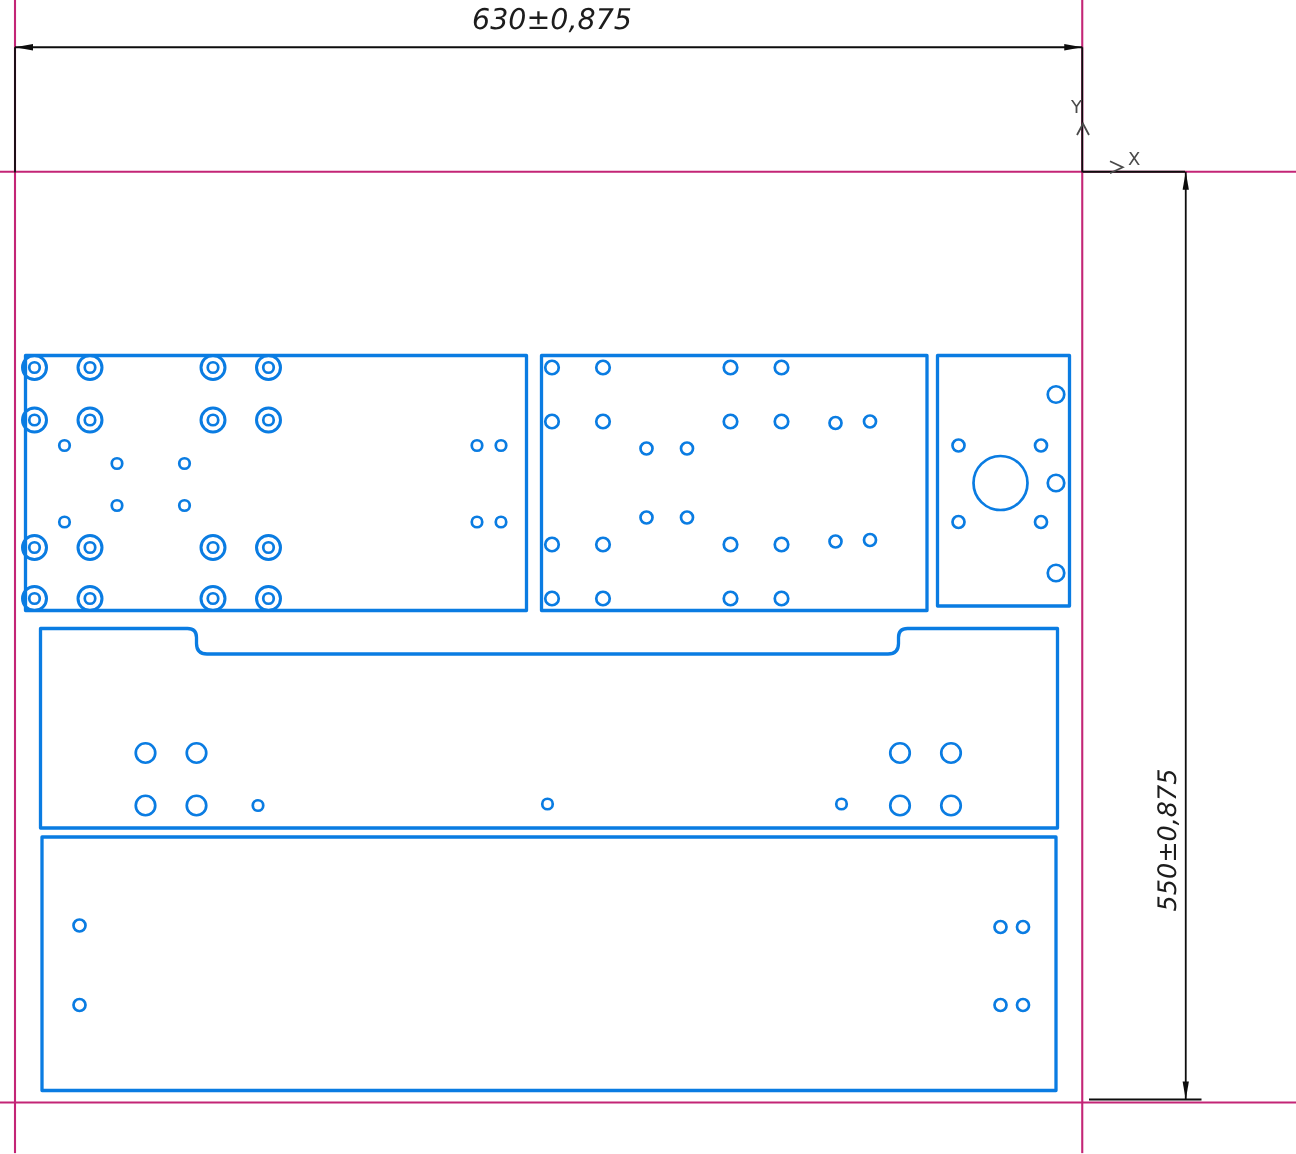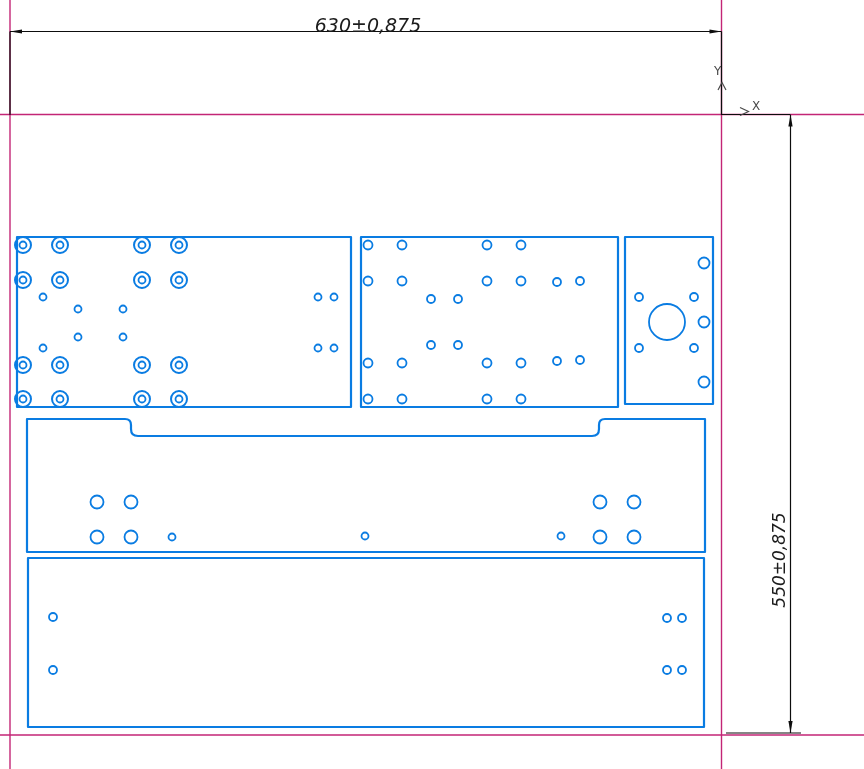--- a/index.html
+++ b/index.html
@@ -1,21 +1,21 @@
 <!DOCTYPE html>
 <html><head>
 <meta charset="utf-8">
 <style>
   html,body{margin:0;padding:0;background:#ffffff;}
   #viewport{position:relative;width:864px;height:769px;background:#ffffff;overflow:hidden;
             font-family:"DejaVu Sans",sans-serif;}
   svg{position:absolute;left:0;top:0;}
   .dim-label{position:absolute;color:#1c1c1c;font-style:italic;white-space:nowrap;
              font-family:"DejaVu Sans",sans-serif;}
-  #dim-width{left:268px;top:14px;width:200px;text-align:center;font-size:19px;}
+  #dim-width{left:268px;top:2px;width:200px;text-align:center;font-size:19px;}
   #dim-height{left:679px;top:548px;width:200px;height:24px;line-height:24px;text-align:center;
               font-size:17px;transform:rotate(-90deg);}
   .axis-label{position:absolute;color:#4a4a4a;font-size:12px;font-family:"DejaVu Sans",sans-serif;}
   #axis-y{left:714px;top:64px;}
   #axis-x{left:752px;top:99px;}
 </style>
 </head>
 <body>
 
 <div id="viewport">

